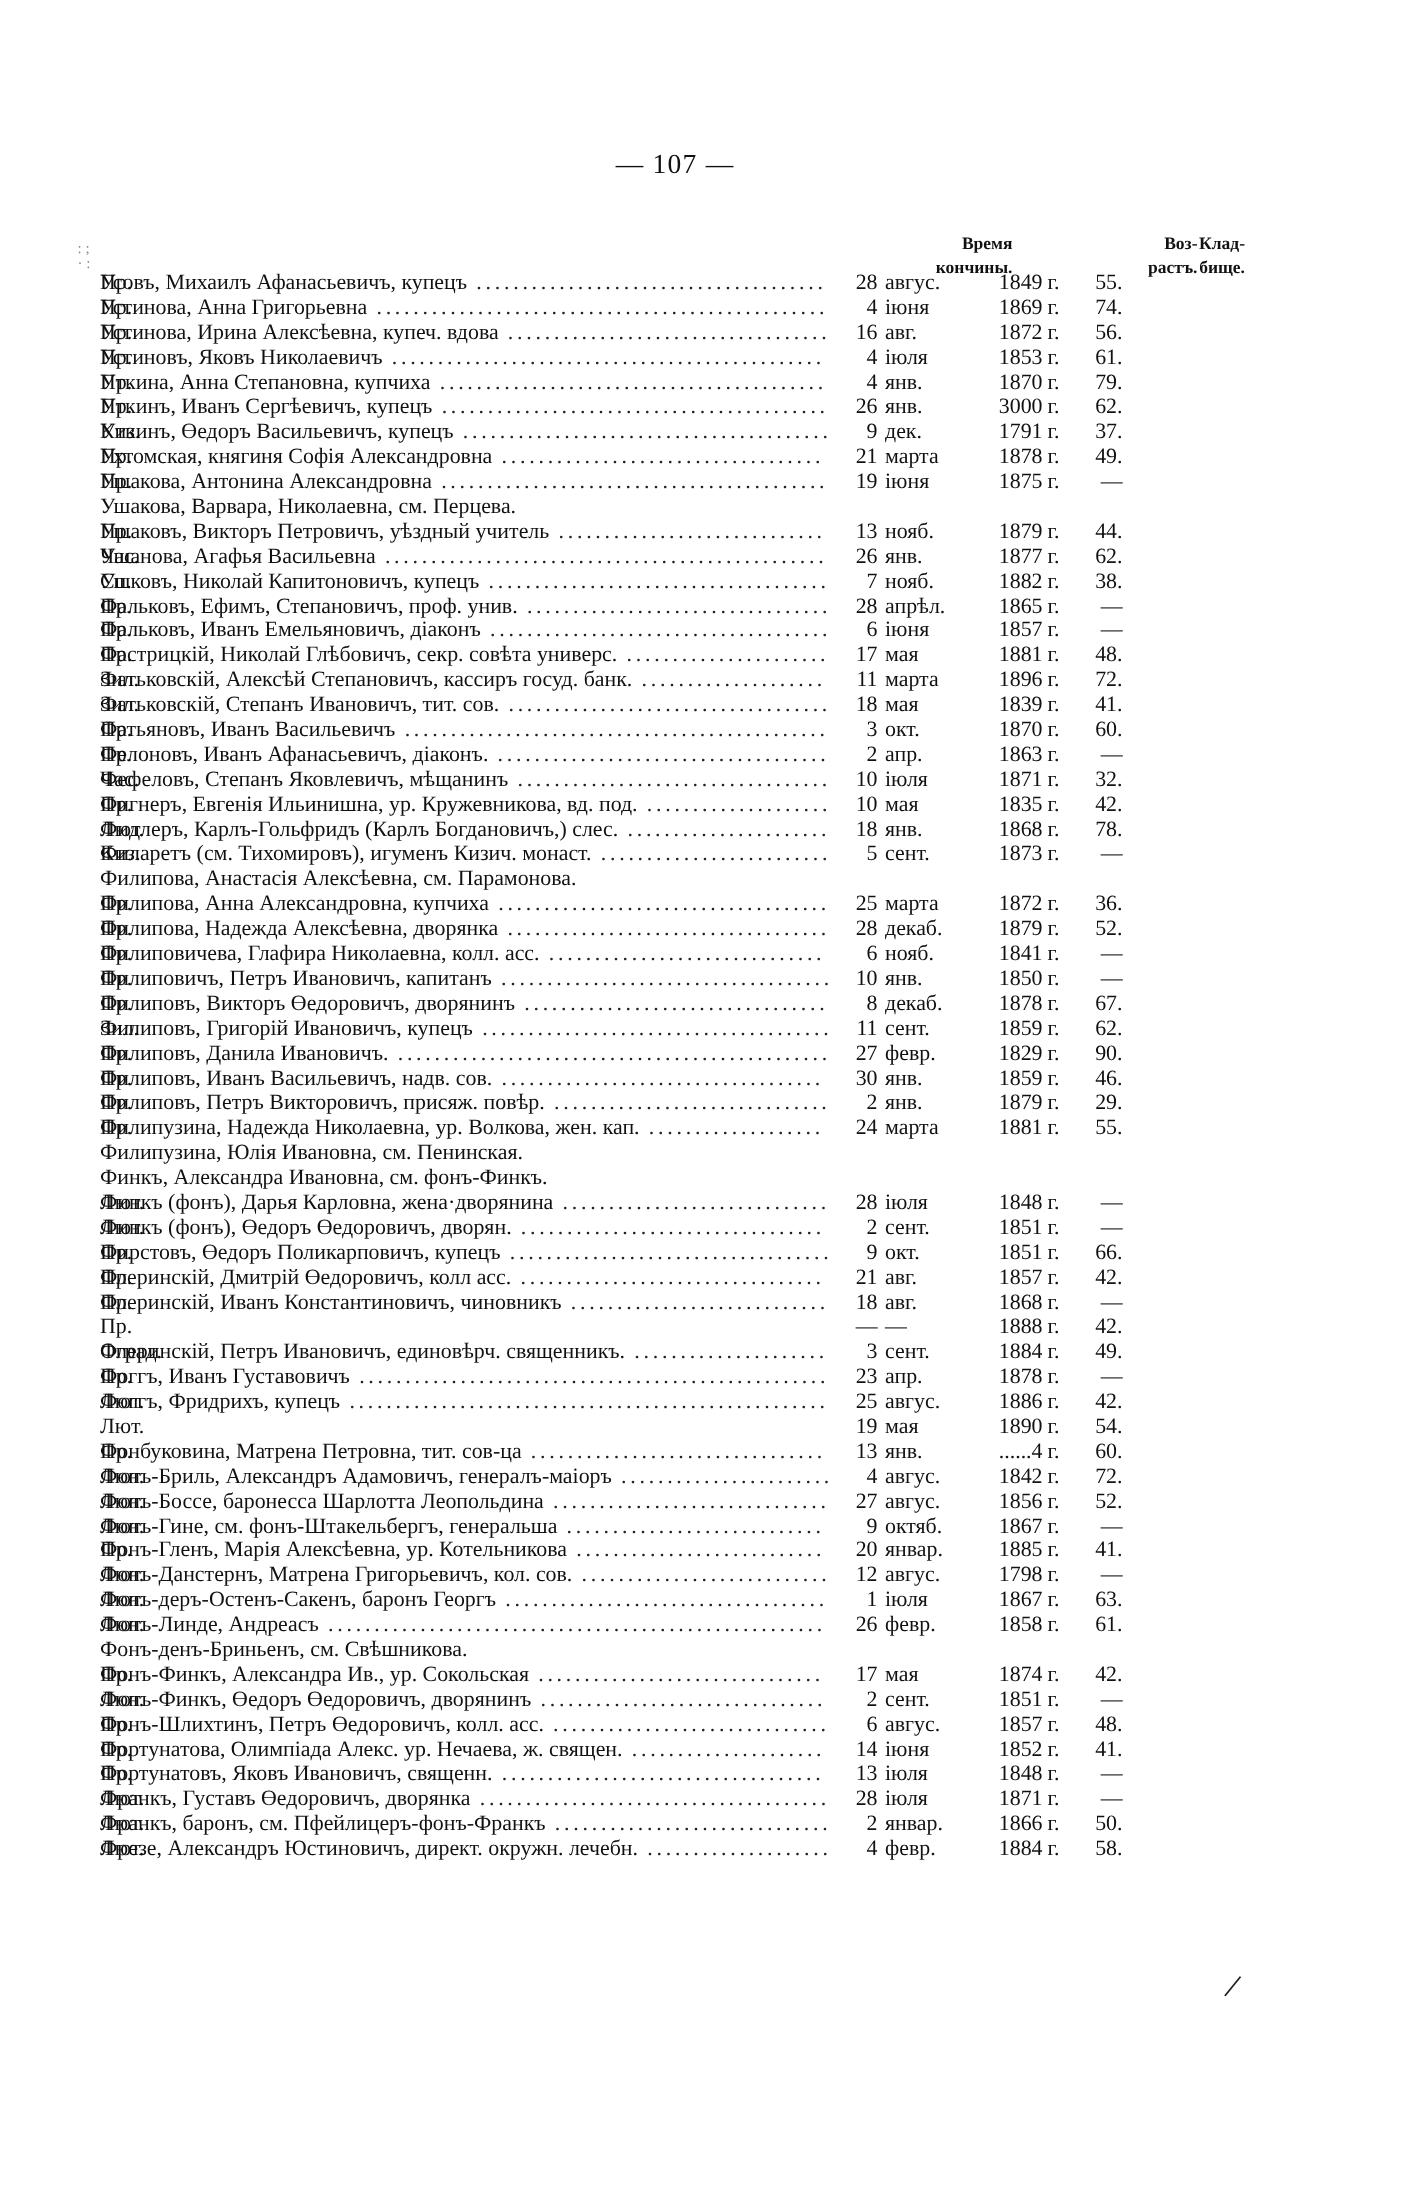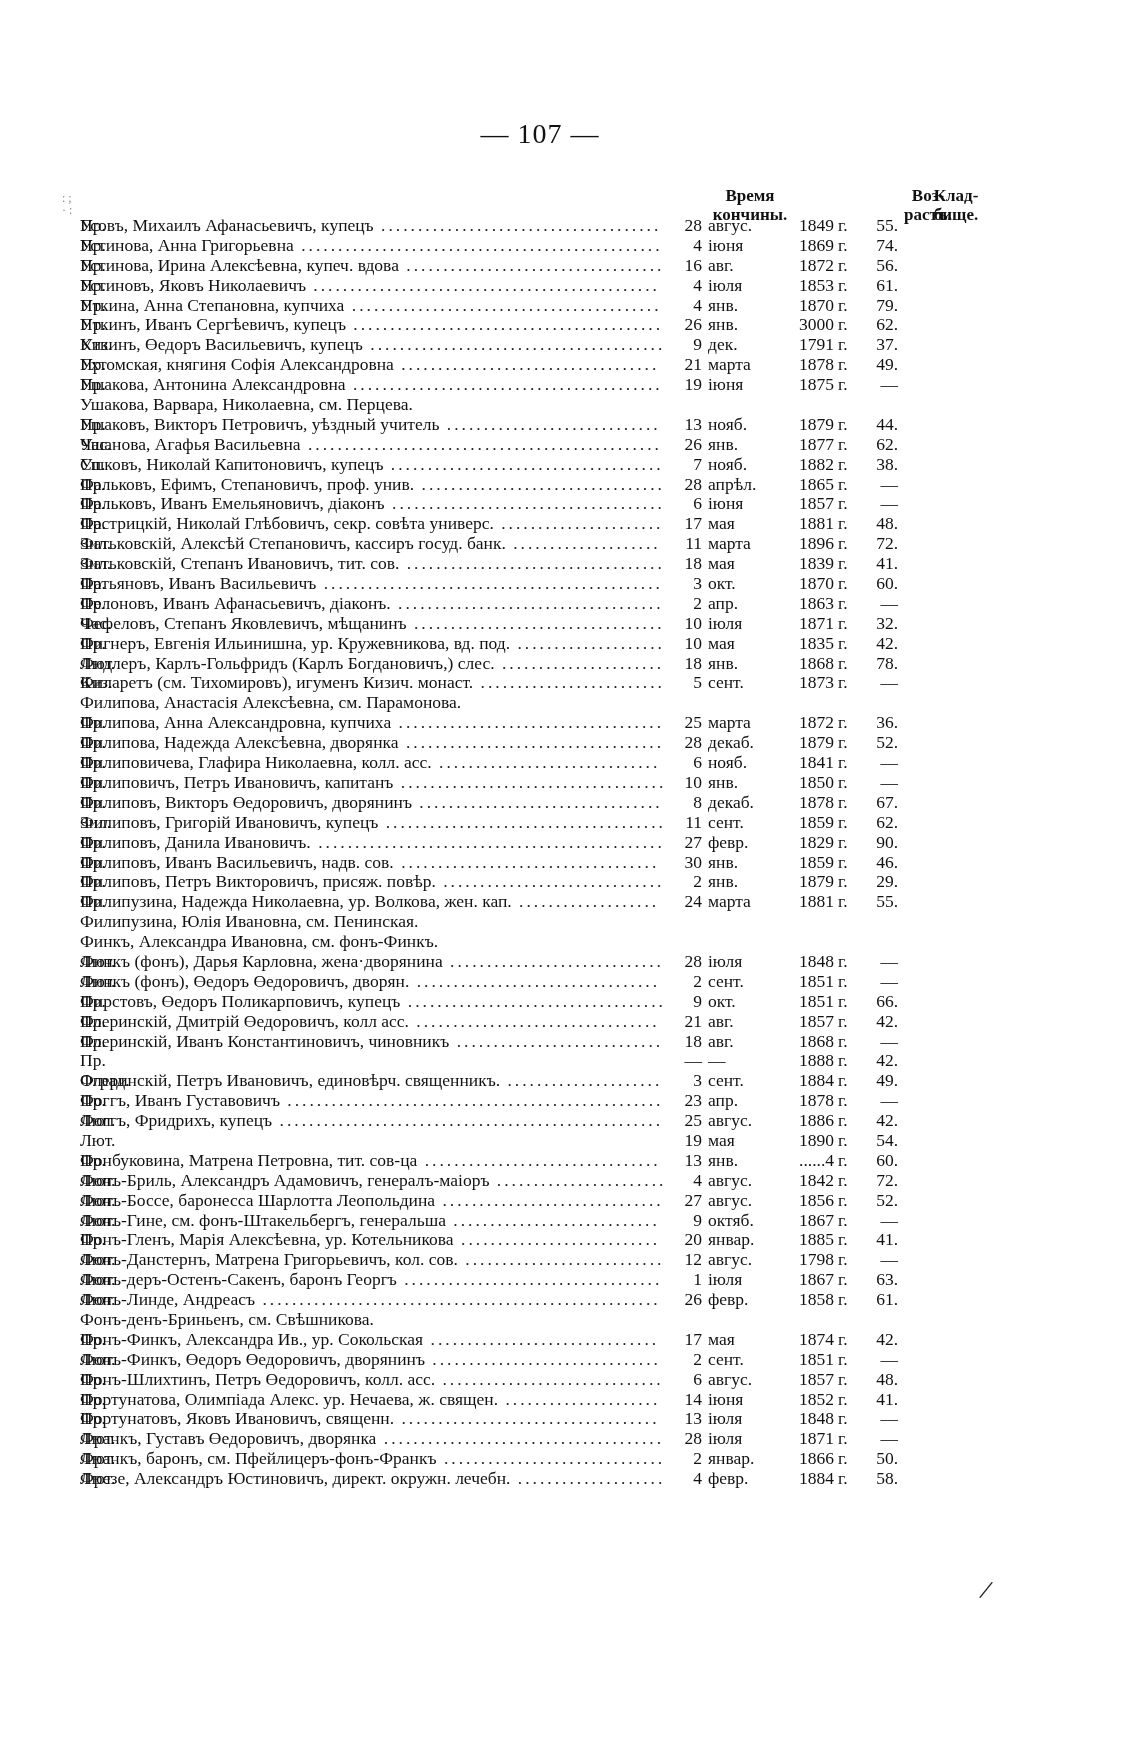--- a/index.html
+++ b/index.html
@@ -1,20 +1,20 @@
 <!DOCTYPE html>
 <html><head>
 <meta charset="utf-8">
 <style>
   html, body { margin: 0; padding: 0; background: #ffffff; }
   body { width: 1140px; height: 1754px; position: relative; overflow: hidden;
          font-family: "Liberation Serif", "DejaVu Serif", serif; color: #111; }
   .page-number { position: absolute; top: 118px; left: 0; width: 1080px; text-align: center;
-         font-size: 28px; letter-spacing: 1px; }
-  .col-head { position: absolute; font-size: 17px; line-height: 19px; text-align: center; font-weight: bold; }
+         font-size: 22px; letter-spacing: 1px; }
+  .col-head { position: absolute; font-size: 14px; line-height: 19px; text-align: right; font-weight: bold; }
   .hdr-time { left: 690px; top: 186px; width: 120px; }
   .hdr-age  { left: 858px; top: 186px; width: 60px; margin-left: 40px; }
   .hdr-cem  { left: 916px; top: 186px; width: 80px; }
   .rows { position: absolute; left: 80px; top: 216px; width: 960px; }
   .row { position: relative; height: 19.9px; font-size: 17.5px; line-height: 19.9px; white-space: nowrap; }
   .row .name { position: absolute; left: 0; top: 0; }
   .row .leader { color: #222; letter-spacing: 3px; }
   .row .day { position: absolute; left: 596px; width: 26px; text-align: right; top: 0; }
   .row .month { position: absolute; left: 628px; top: 0; }
   .row .year { position: absolute; left: 704px; width: 50px; text-align: right; top: 0; }

